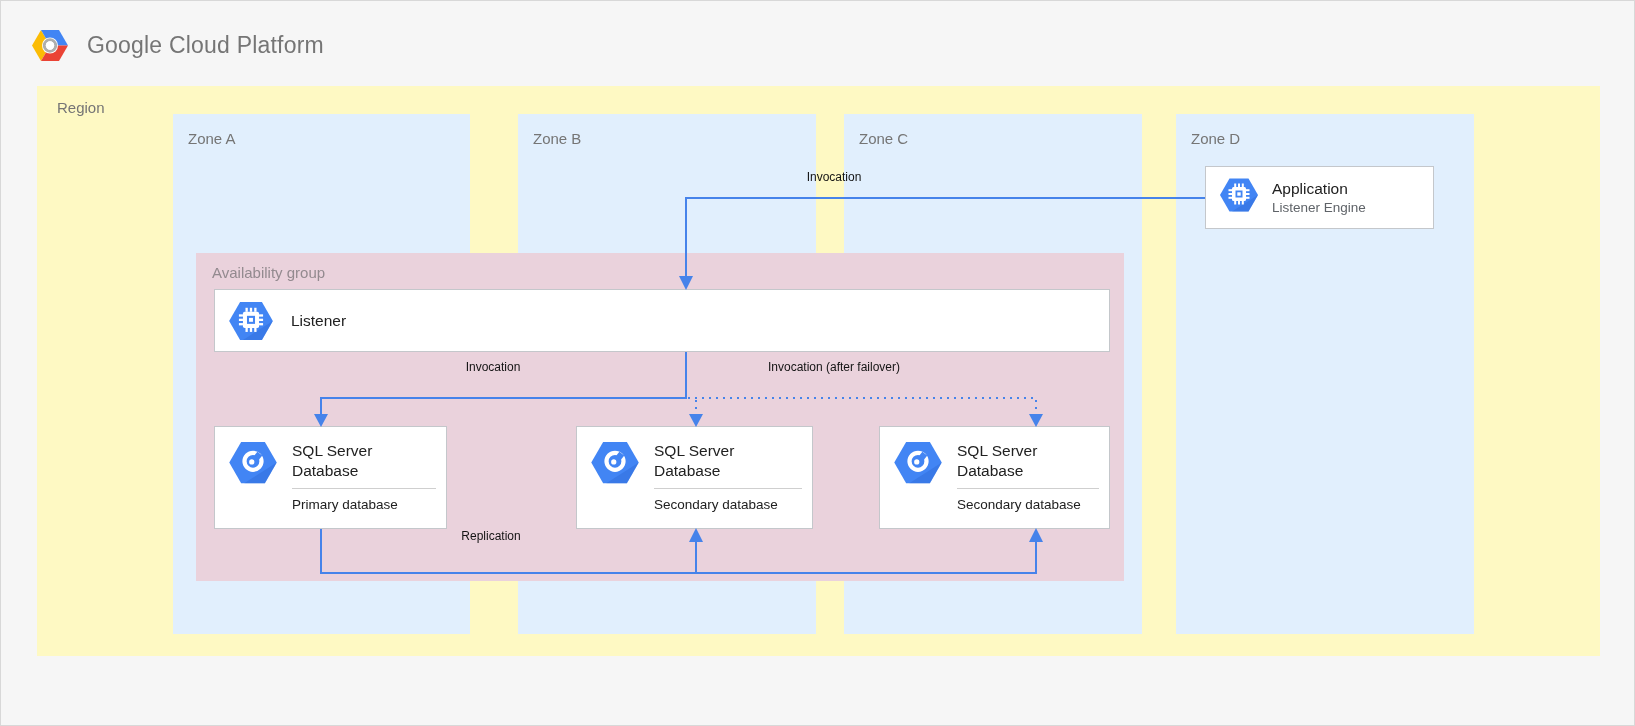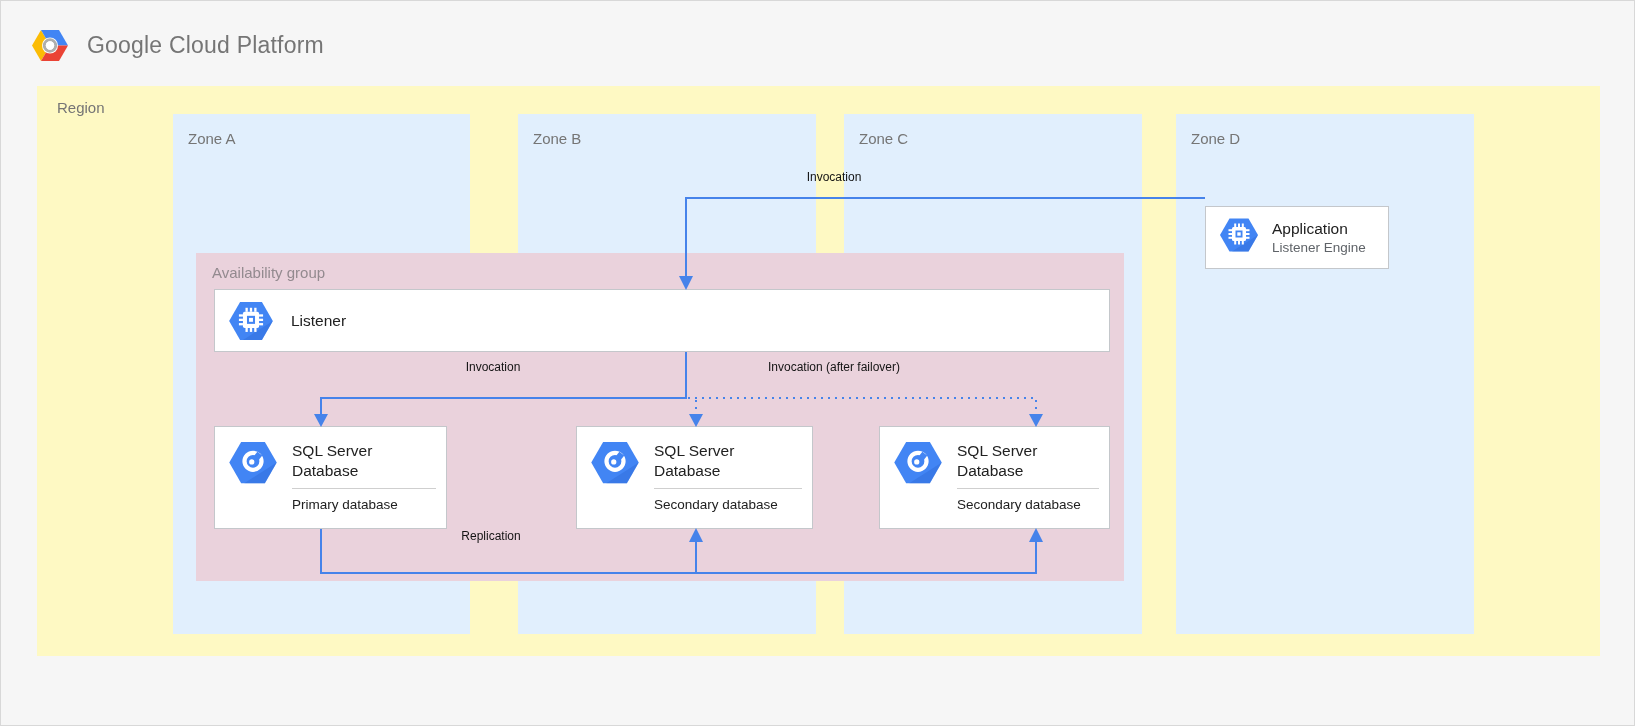--- a/index.html
+++ b/index.html
@@ -18,21 +18,21 @@
   .zone { position:absolute; top:28px; height:520px; background:#e1effd; }
   .zone-label { position:absolute; left:15px; top:16px; font-size:15px; color:#757575; }
   .zone-a { left:136px; width:297px; }
   .zone-b { left:481px; width:298px; }
   .zone-c { left:807px; width:298px; }
   .zone-d { left:1139px; width:298px; }
   .availability-group { position:absolute; left:159px; top:167px; width:928px; height:328px; background:#ead2dc; }
   .group-label { position:absolute; left:16px; top:11px; font-size:15px; color:#938a8f; }
   
   .node { position:absolute; background:#fff; border:1px solid #c4c7cb; z-index:5; }
-  .node-app { left:1204px; top:165px; width:184px; height:63px;margin-top:40px; }
+  .node-app { left:1204px; top:165px; width:229px; height:63px; }
   .node-listener { left:213px; top:288px; width:896px; height:63px; }
   .node-db { top:425px; height:103px; }
   .node-db-primary { left:213px; width:233px; }
   .node-db-sec1 { left:575px; width:237px; }
   .node-db-sec2 { left:878px; width:231px; }
   .hexicon { position:absolute; }
   .node-app .hexicon, .node-listener .hexicon { left:13px; top:10px; }
   .node-db .hexicon { left:13px; top:13px; }
   .node-title { font-size:15.5px; color:#212121; line-height:20px; }
   .node-sub { font-size:13.5px; color:#5f6368; line-height:17px; }

